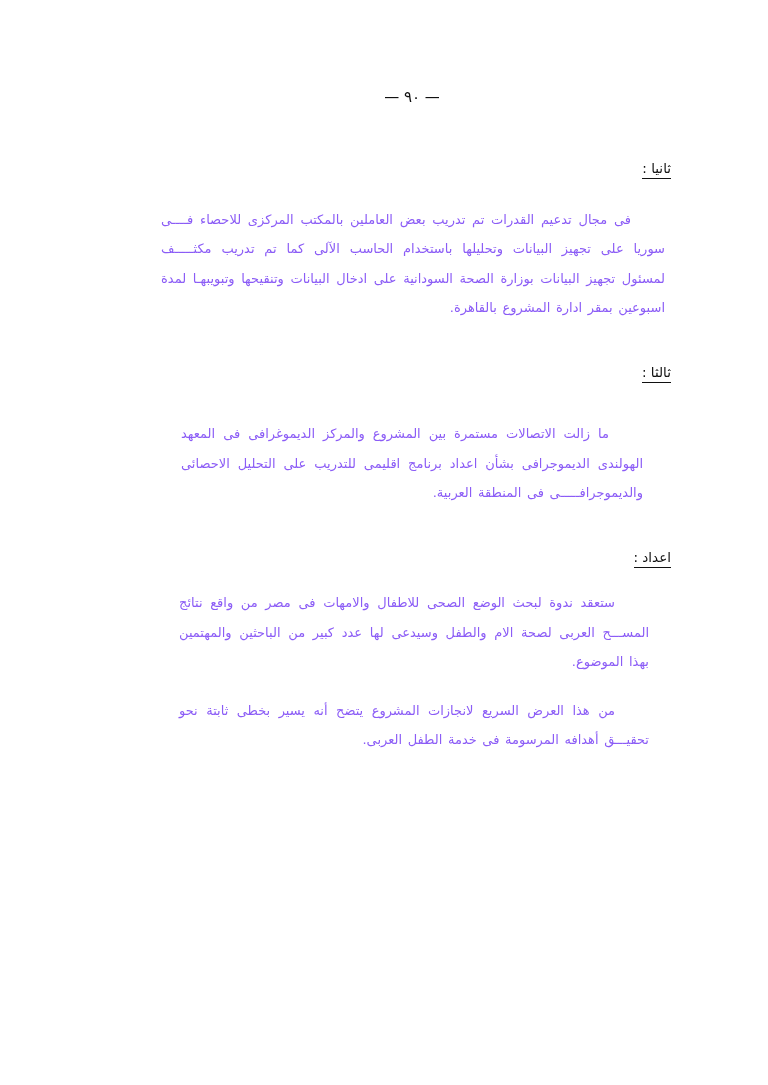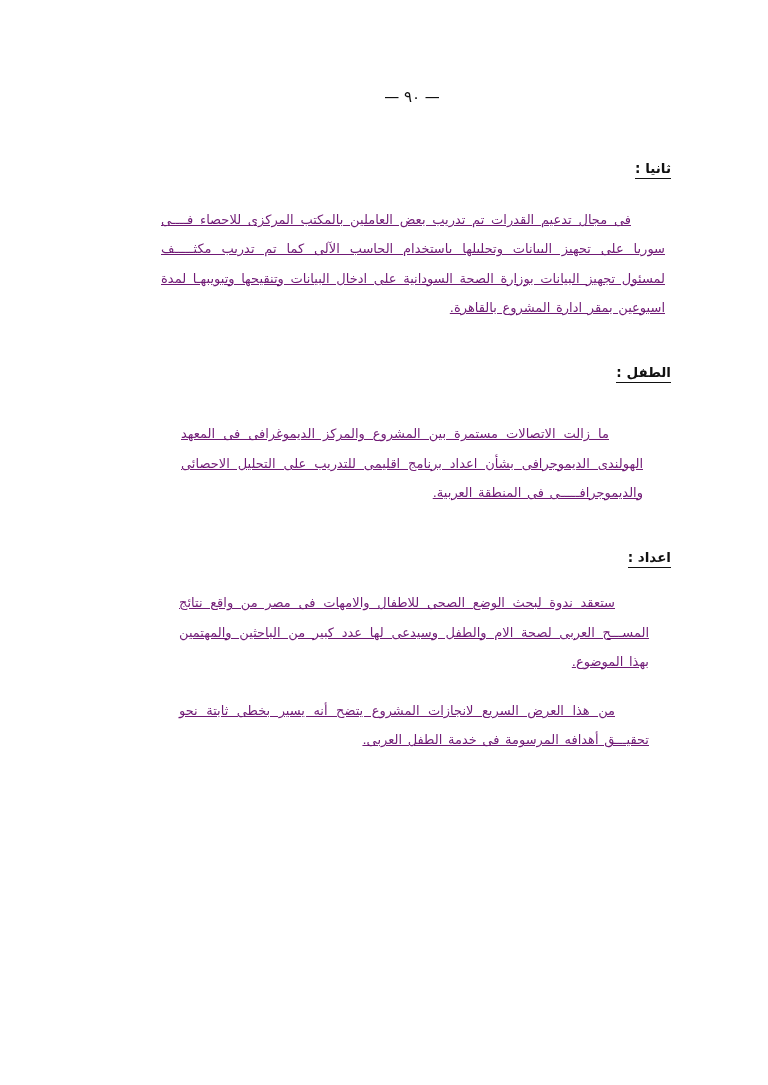--- a/index.html
+++ b/index.html
@@ -33,40 +33,39 @@
   }
   .body-area {
     margin-top: 52px;
   }
   .section {
     margin-bottom: 4px;
   }
   .section-heading {
     display: inline-block;
     font-size: 13.5px;
-    font-weight: bold;
+    font-weight: normal;
     color: #111;
     margin: 0;
     padding: 0 0 2px 0;
     border-bottom: 1.3px solid #111;
     line-height: 1.2;
   }
   .heading-row {
     text-align: right;
     padding-right: 2px;
   }
   .para {
     font-size: 13px;
     line-height: 2.25;
     text-align: justify;
     text-align-last: right;
-    color: #701a75;
+    color: #8b5cf6;
     margin: 0;
     word-spacing: 1.5px;
-    text-decoration: underline;
   }
   .para.indent {
     text-indent: 34px;
   }
   .gap-md { height: 36px; }
   .block-1 { margin-top: 26px; }
   .block-2 { margin-top: 36px; padding-right: 10px; }
   .block-3 { margin-top: 20px; padding-right: 14px; }
   .block-4 { margin-top: 20px; padding-right: 14px; }
   .narrow-1 { padding-left: 10px; padding-right: 8px; }
@@ -88,21 +87,21 @@
       </div>
       <div class="block-1 narrow-1">
         <p class="para indent">فى مجال تدعيم القدرات تم تدريب بعض العاملين بالمكتب المركزى للاحصاء فــــى سوريا على تجهيز البيانات وتحليلها باستخدام الحاسب الآلى كما تم تدريب مكثـــــف لمسئول تجهيز البيانات بوزارة الصحة السودانية على ادخال البيانات وتنقيحها وتبويبهـا لمدة اسبوعين بمقر ادارة المشروع بالقاهرة.</p>
       </div>
     </div>
 
     <div class="gap-md"></div>
 
     <div class="section">
       <div class="heading-row">
-        <span class="section-heading">الطفل :</span>
+        <span class="section-heading">ثالثا :</span>
       </div>
       <div class="block-2 narrow-2">
         <p class="para indent">ما زالت الاتصالات مستمرة بين المشروع والمركز الديموغرافى فى المعهد الهولندى الديموجرافى بشأن اعداد برنامج اقليمى للتدريب على التحليل الاحصائى والديموجرافـــــى فى المنطقة العربية.</p>
       </div>
     </div>
 
     <div class="gap-md"></div>
 
     <div class="section">
       <div class="heading-row">

